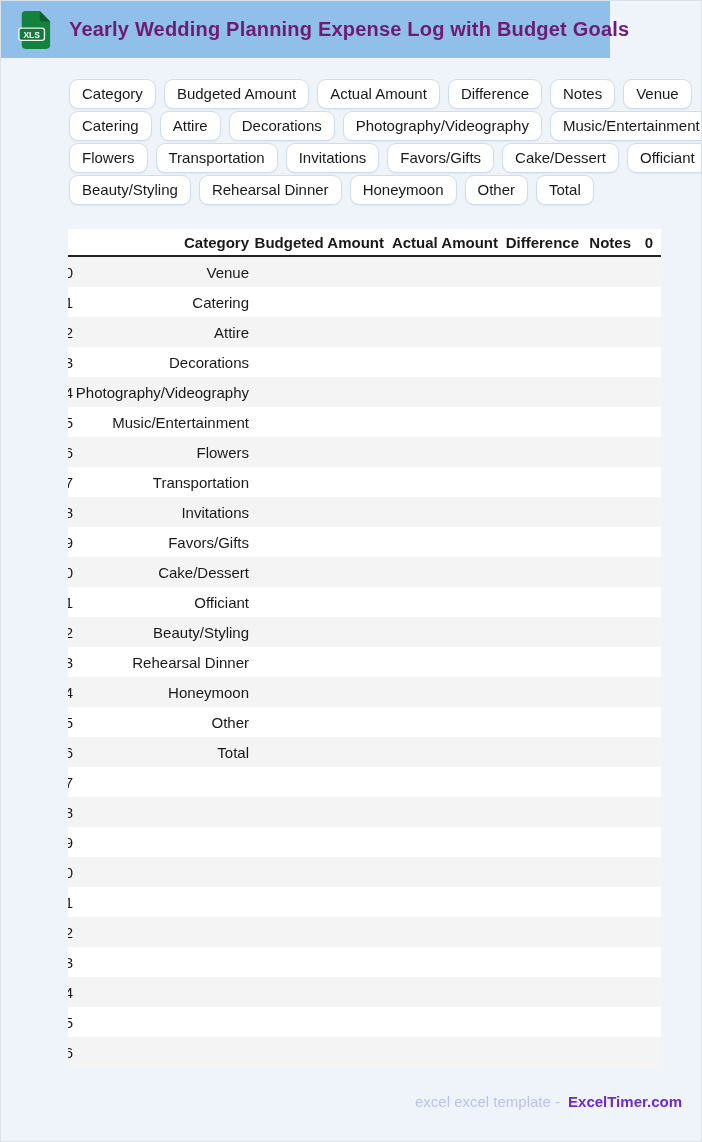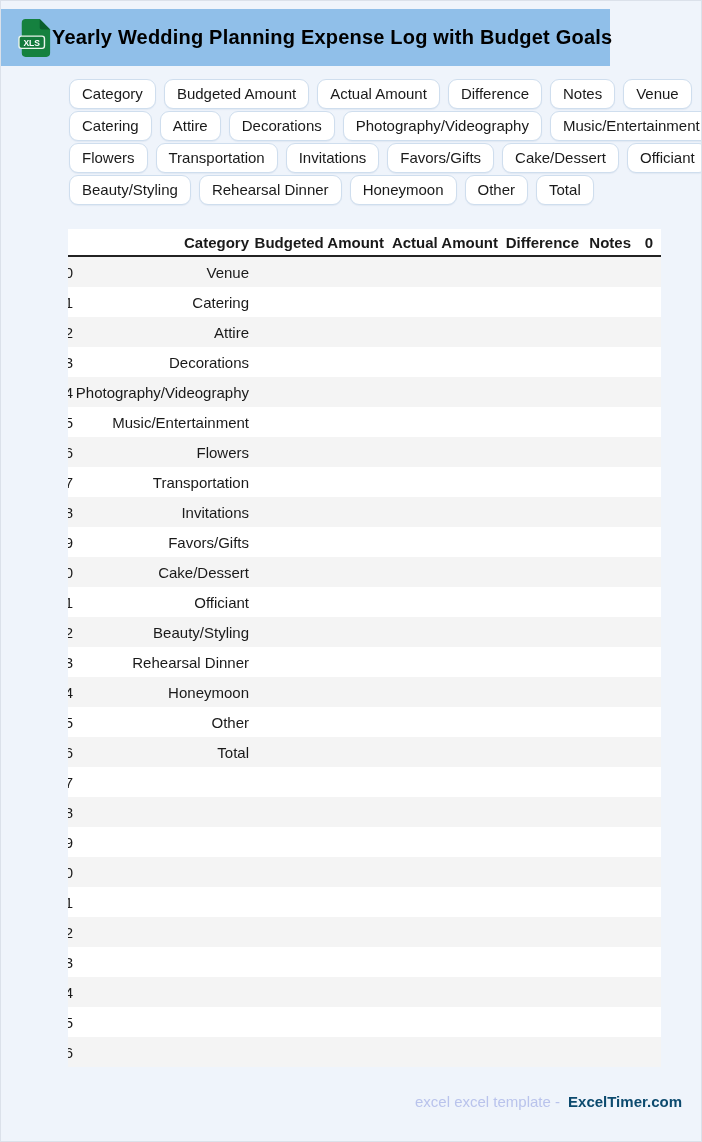--- a/index.html
+++ b/index.html
@@ -8,30 +8,30 @@
     width: 702px; height: 1142px;
     position: relative;
     background: #eff4fb;
     font-family: "Liberation Sans", sans-serif;
     overflow: hidden;
     border: 1px solid #dbe1ea;
   }
 
   
   .app-header {
-    position: absolute; left: 0; top: 8px;
+    position: absolute; left: 0; top: 0;
     width: 609px; height: 57px;
     background: #90bfe9;
     display: flex; align-items: center;
     padding-left: 17px;
   }
   .file-icon { width: 34px; height: 40px; flex: 0 0 auto; }
   .app-title {
-    color: #000000; font-size: 20px; font-weight: 700;
-    white-space: nowrap;
+    color: #701a75; font-size: 20px; font-weight: 700;
+    margin-left: 17px; white-space: nowrap;
     letter-spacing: 0.2px;
   }
 
   
   .chips {
     position: absolute; left: 68px; top: 78px;
     display: flex; flex-direction: column; row-gap: 2px;
   }
   .chip-row { display: flex; column-gap: 8px; }
   .chip {
@@ -77,21 +77,21 @@
     white-space: nowrap;
   }
 
   
   .footer {
     position: absolute; top: 1092px; right: 19px;
     font-size: 15px; color: #b9c3ec;
     white-space: nowrap;
   }
   .footer .brand {
-    font-weight: 700; color: #0c4a6e;
+    font-weight: 700; color: #6d28d9;
     margin-left: 8px; text-decoration: none;
   }
 </style>
 </head>
 <body>
 
 <div class="app-header">
   <svg class="file-icon" viewBox="0 0 36 42">
     <path d="M8 1 h15 l11 11 v25 a4 4 0 0 1 -4 4 H8 a4 4 0 0 1 -4 -4 V5 a4 4 0 0 1 4 -4 z" fill="#15813f"></path>
     <path d="M23 1 l11 11 h-9 a2 2 0 0 1 -2 -2 z" fill="#0b5e2d"></path>

